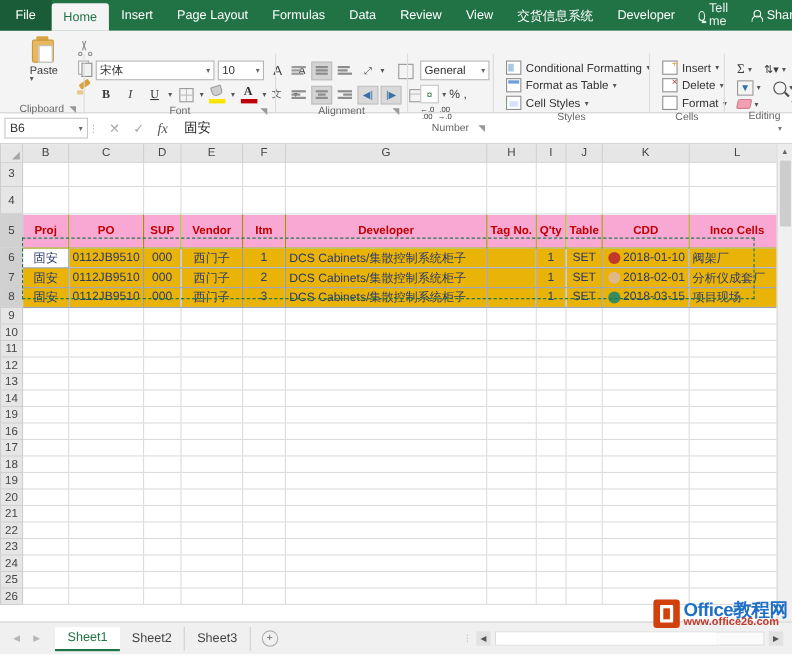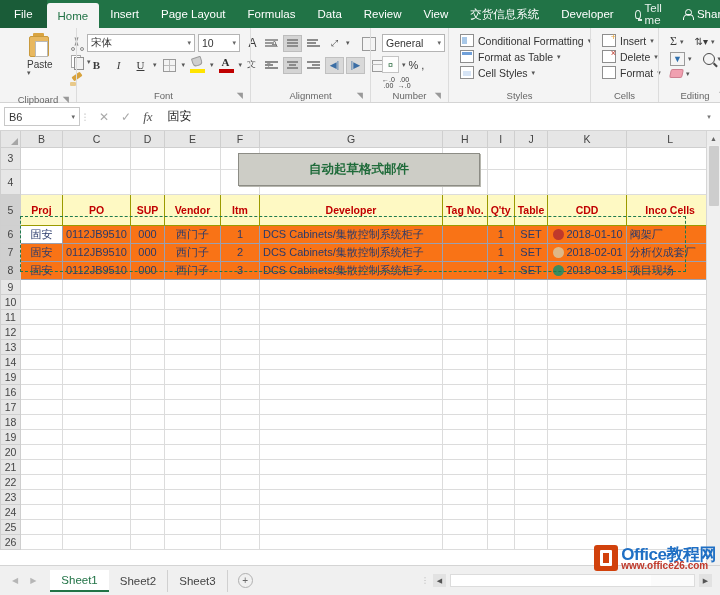--- a/index.html
+++ b/index.html
@@ -30,21 +30,21 @@
   .person { display:inline-block; position:relative; width:10px; height:11px; }
   .person:before { content:""; position:absolute; top:0; left:2px; width:5px; height:5px; border:1.3px solid #fff; border-radius:50%; }
   .person:after { content:""; position:absolute; bottom:0; left:0; width:9px; height:5px; border:1.3px solid #fff; border-bottom:none; border-radius:5px 5px 0 0; }
 
   
   .ribbon {
     height:75px; background:#f4f4f4; border-bottom:1px solid #d4d4d4;
     display:flex; align-items:stretch; position:relative;
   }
   .rgroup { position:relative; padding:3px 5px 0 5px; display:flex; flex-direction:column; }
-  .rgroup + .rgroup { border-left:1px solid #dcdcdc; }
+  .rgroup + .rgroup { border-left:1px solid #dcdcdc;margin-top:21px; }
   .rg-body { flex:1; display:flex; align-items:flex-start; }
   .rg-label {
     text-align:center; font-size:9.5px; color:#666; height:13px; line-height:13px;
     position:relative;
   }
   .rg-launch { position:absolute; right:2px; bottom:0px; font-size:8px; color:#999; }
 
   
   .clip-wrap { display:flex; padding:2px 4px 0 6px; }
   .paste-btn { width:40px; display:flex; flex-direction:column; align-items:flex-start; font-size:10px; color:#3b3b3b;margin-left:16px; }
@@ -178,25 +178,25 @@
   td.rowhdr {
     width:20px; background:#e6e6e6; border:1px solid #cfcfcf;
     font-size:10.5px; color:#444; text-align:center; vertical-align:middle;
   }
   td.cell {
     border:1px solid #dcdcdc; font-size:11px; padding:0 3px;
     white-space:nowrap; overflow:hidden; vertical-align:middle; background:#fff;
   }
   
   tr.hdr-row td.cell {
-    background:#fef9c3; color:#c00000; font-weight:bold; text-align:center;
+    background:#f9a8d4; color:#c00000; font-weight:bold; text-align:center;
     font-size:10.5px; border:1px solid #9a9a00;
   }
   tr.data-row td.cell {
-    background:#f97316; color:#2a3a6b; text-align:center; border:1px solid #9aa0b0;
+    background:#eab308; color:#2a3a6b; text-align:center; border:1px solid #9aa0b0;
   }
   tr.data-row td.cell.active-cell { background:#ffffff; }
   tr.data-row td.cell.lft { text-align:left; }
   .sel-outline {
     position:absolute; border:1.5px dashed #1f7a4d; pointer-events:none;
   }
   .cdd-wrap { display:flex; align-items:center; gap:2px; justify-content:flex-start; padding-left:2px; }
   .dot { width:11px; height:11px; border-radius:50%; flex:0 0 auto; }
   .title-btn {
     position:absolute; background:#cdcdc6; border:1px solid #8c8c85;
@@ -900,21 +900,20 @@
           <td class="cell"></td>
           <td class="cell"></td>
           <td class="cell"></td>
           <td class="cell"></td>
           <td class="cell"></td>
           <td class="cell"></td>
         </tr>
   </tbody>
     </table>
 
-  <div class="title-btn" style="left:238px; top:22px; width:242px; height:33px;">自动起草格式邮件</div>
 
   <div class="sel-outline" style="left:20px; top:85px; width:666px; height:56px;"></div>
 
   <div class="vscroll">
     <div class="vs-up">▲</div>
     <div class="vs-thumb"></div>
   </div>
 </div>
 
 <div class="sheetbar">

